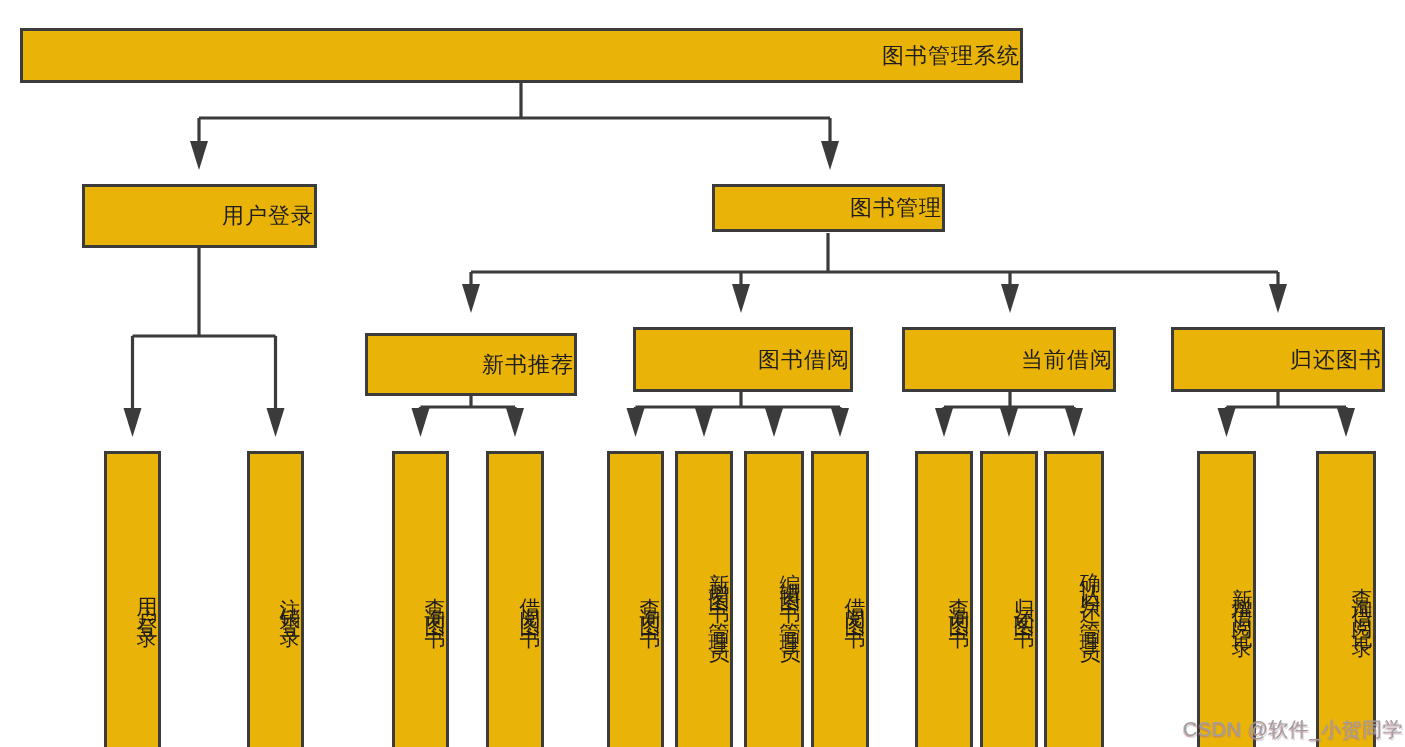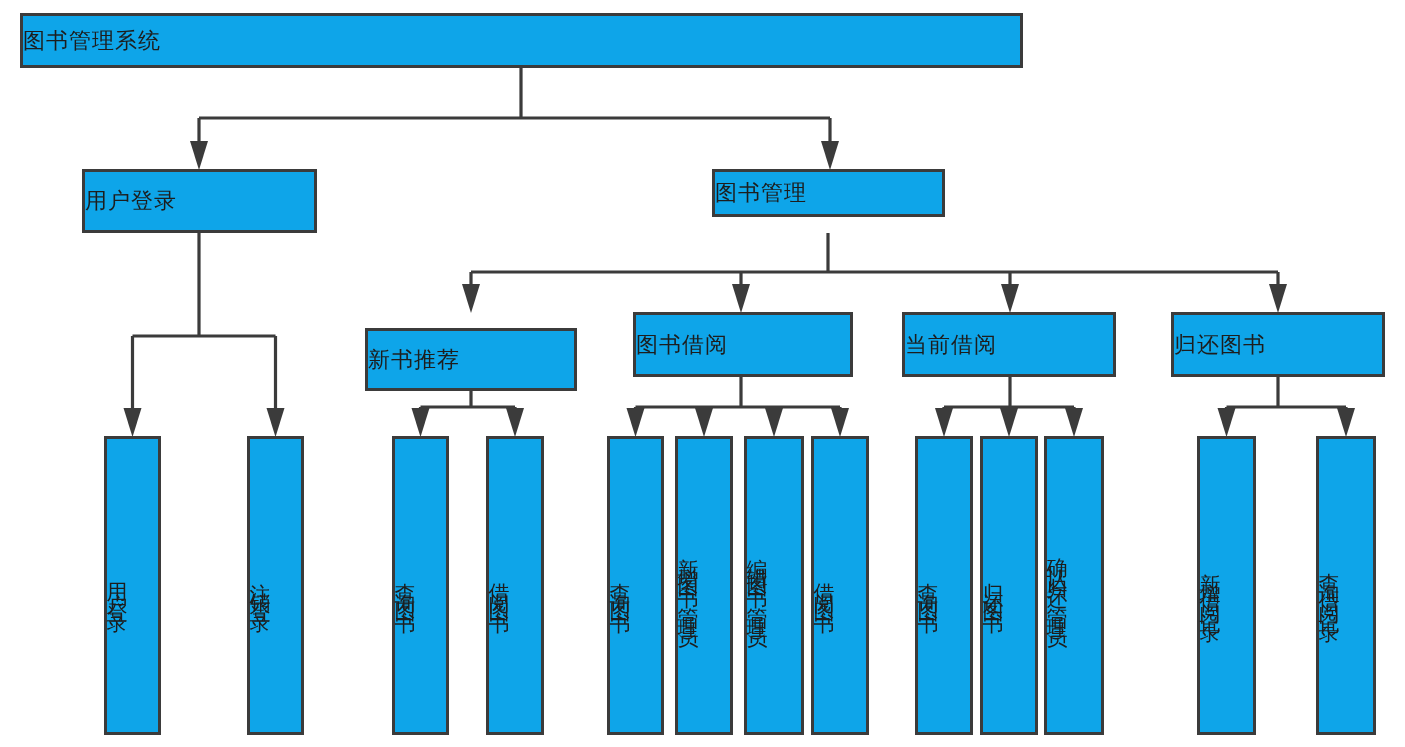--- a/index.html
+++ b/index.html
@@ -4,22 +4,22 @@
 <style>
   html,body{margin:0;padding:0;background:#ffffff;}
   .canvas{
     position:relative;width:1405px;height:747px;background:#ffffff;
     font-family:"Liberation Sans","DejaVu Sans",sans-serif;color:#1d1d1d;overflow:hidden;
   }
   svg.connectors{position:absolute;left:0;top:0;width:1405px;height:747px;}
   svg.connectors path{fill:none;stroke:#3b3b3b;stroke-width:3.2;}
   svg.connectors polygon{fill:#3b3b3b;stroke:none;}
   .box{
-    position:absolute;box-sizing:border-box;border:3px solid #3b3b3b;background:#0ea5e9;
-    display:flex;align-items:center;justify-content:flex-start;
+    position:absolute;box-sizing:border-box;border:3px solid #3b3b3b;background:#eab308;
+    display:flex;align-items:center;justify-content:flex-end;margin-top:15px;
   }
   .hbox span{font-size:22px;letter-spacing:1px;white-space:nowrap;}
   .vbox span{
     writing-mode:vertical-rl;text-orientation:mixed;
     font-size:21px;letter-spacing:10px;line-height:1;white-space:nowrap;
   }
   .watermark{
     position:absolute;left:1183px;top:716px;font-size:20px;color:#9f9f9f;
     letter-spacing:0.5px;white-space:nowrap;
     text-shadow:-1px 1px 0 rgba(216,104,104,0.45), 1px 2px 0 rgba(120,130,180,0.30);
@@ -68,21 +68,21 @@
     <span>图书管理系统</span>
   </div>
 
   <div class="box hbox" style="left:82px;top:169px;width:235px;height:64px">
     <span>用户登录</span>
   </div>
   <div class="box hbox" style="left:712px;top:169px;width:233px;height:48px">
     <span>图书管理</span>
   </div>
 
-  <div class="box hbox" style="left:365px;top:328px;width:212px;height:63px">
+  <div class="box hbox" style="left:365px;top:318px;width:212px;height:63px">
     <span>新书推荐</span>
   </div>
   <div class="box hbox" style="left:633px;top:312px;width:220px;height:65px">
     <span>图书借阅</span>
   </div>
   <div class="box hbox" style="left:902px;top:312px;width:214px;height:65px">
     <span>当前借阅</span>
   </div>
   <div class="box hbox" style="left:1171px;top:312px;width:214px;height:65px">
     <span>归还图书</span>
@@ -125,14 +125,15 @@
     <span>确认归还（管理员）</span>
   </div>
 
   <div class="box vbox" style="left:1197px;top:436px;width:59px;height:299px">
     <span>新增借阅记录</span>
   </div>
   <div class="box vbox" style="left:1316px;top:436px;width:60px;height:299px">
     <span>查询借阅记录</span>
   </div>
 
+  <div class="watermark">CSDN @软件_小贺同学</div>
 
 </div>
 
 </body></html>

